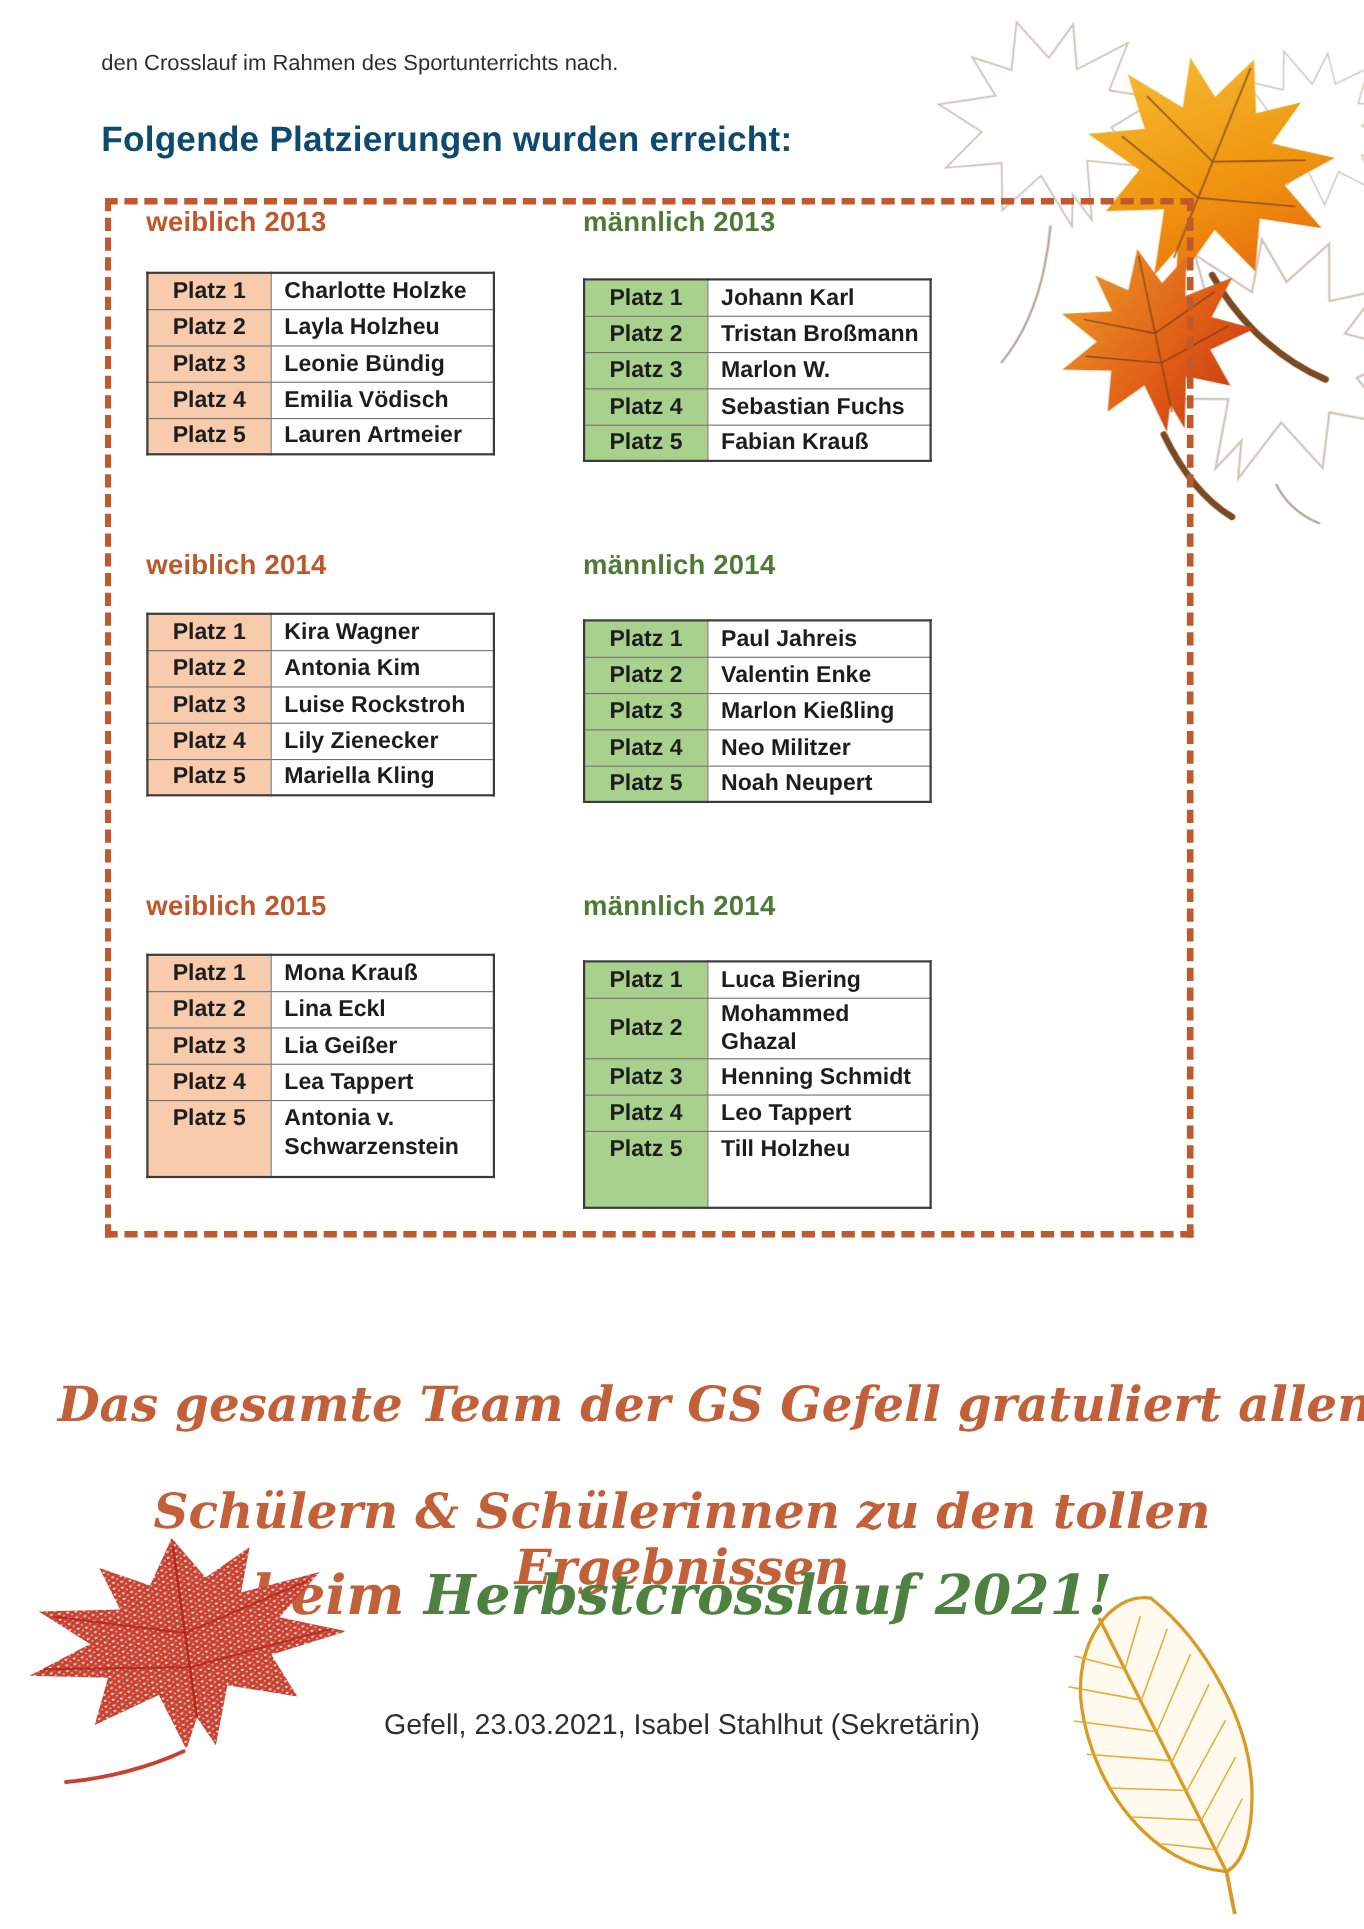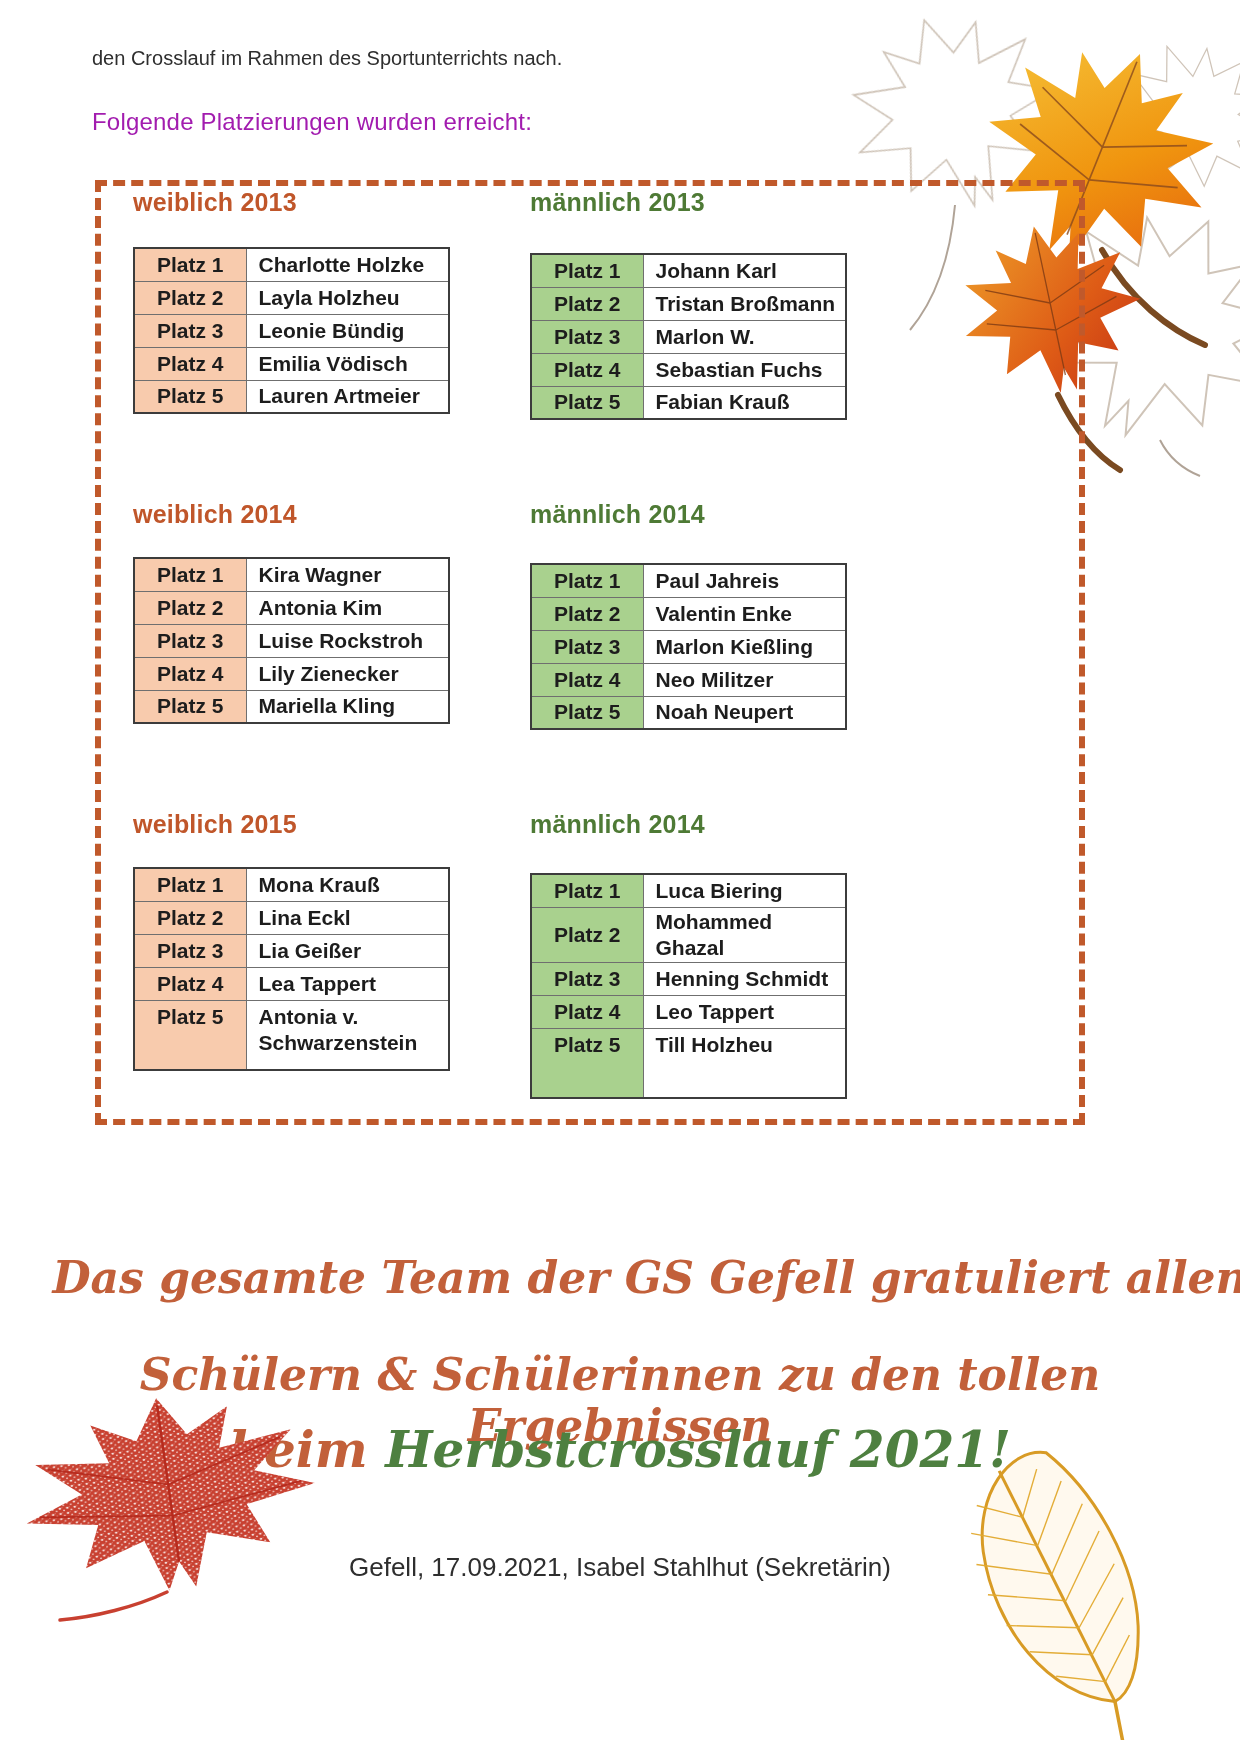--- a/index.html
+++ b/index.html
@@ -6,21 +6,21 @@
   .page{
     position:relative;width:1240px;height:1754px;background:#ffffff;
     font-family:"Liberation Sans",sans-serif;overflow:hidden;
   }
   .intro{
     position:absolute;left:92px;top:42px;width:720px;
     font-size:20px;line-height:32px;color:#2e2e2e;
   }
   .heading{
     position:absolute;left:92px;top:108px;
-    font-size:24px;font-weight:normal;color:#a21caf;letter-spacing:0.2px;
+    font-size:32px;font-weight:bold;color:#0c4a6e;letter-spacing:0.2px;
   }
   .results-box{
     position:absolute;left:95px;top:180px;width:990px;height:945px;
     border:6px dashed #C0592B;box-sizing:border-box;
   }
   .section-title{
     position:absolute;font-size:25px;font-weight:bold;letter-spacing:0.2px;
   }
   .section-title.orange{color:#C0562A;}
   .section-title.green{color:#4E7A35;}
@@ -278,21 +278,21 @@
           <td class="platz">Platz 5</td>
           <td class="name">Till Holzheu</td>
         </tr>
   </tbody>
     </table>
 
   <div class="congrats l1">Das gesamte Team der GS Gefell gratuliert allen</div>
   <div class="congrats l2">Schülern &amp; Schülerinnen zu den tollen Ergebnissen</div>
   <div class="congrats l3"><span>beim </span><span class="hl">Herbstcrosslauf 2021!</span></div>
 
-  <div class="signature">Gefell, 17.09.2021, Isabel Stahlhut (Sekretärin)</div>
+  <div class="signature">Gefell, 23.03.2021, Isabel Stahlhut (Sekretärin)</div>
 
   <svg class="deco" style="left:15px;top:1392px;" width="300" height="230" viewBox="0 0 300 230">
     <g transform="translate(155,105) rotate(-8) scale(1.5,1.05)">
       <use href="#maple" fill="url(#speckle)"></use>
       <g stroke="#B5281B" stroke-width="1.6" fill="none" opacity="0.9">
         <path d="M0,62 L0,-88"></path>
           <path d="M0,18 L-88,2"></path>
           <path d="M0,18 L88,2"></path>
         <path d="M0,-12 L-78,-42"></path>
           <path d="M0,-12 L78,-42"></path>

